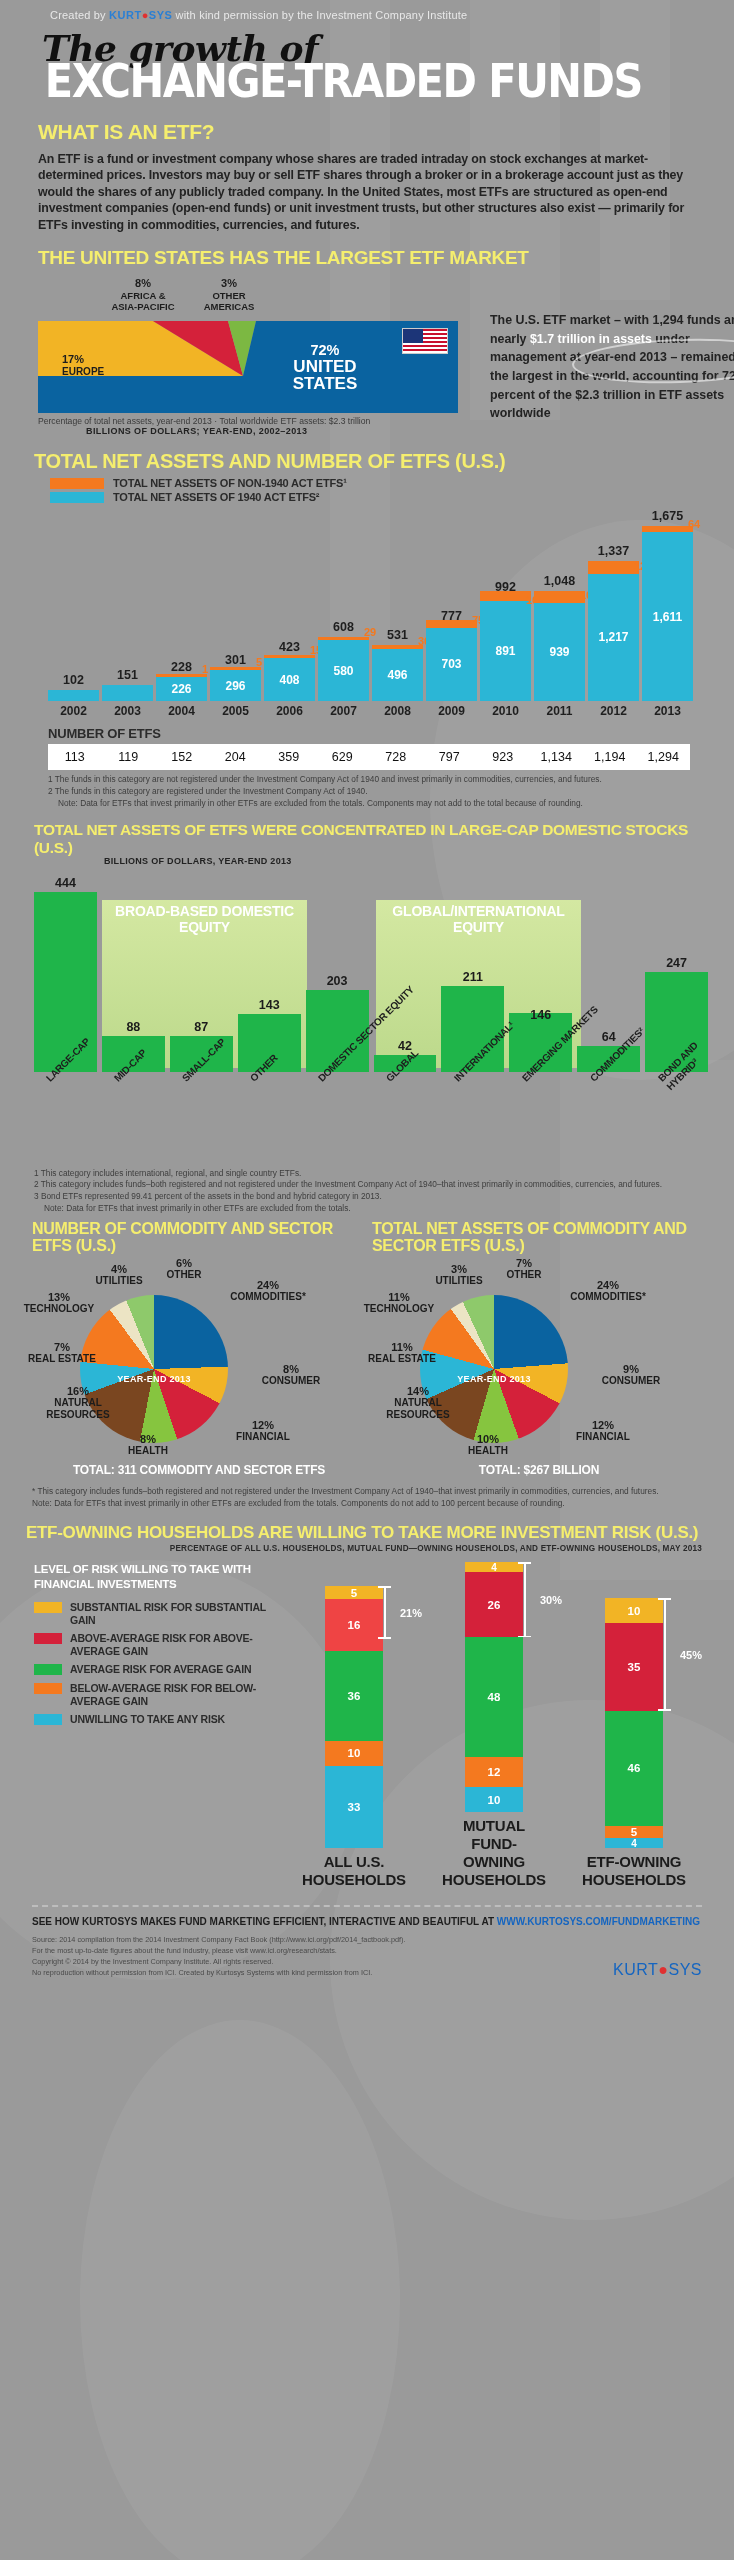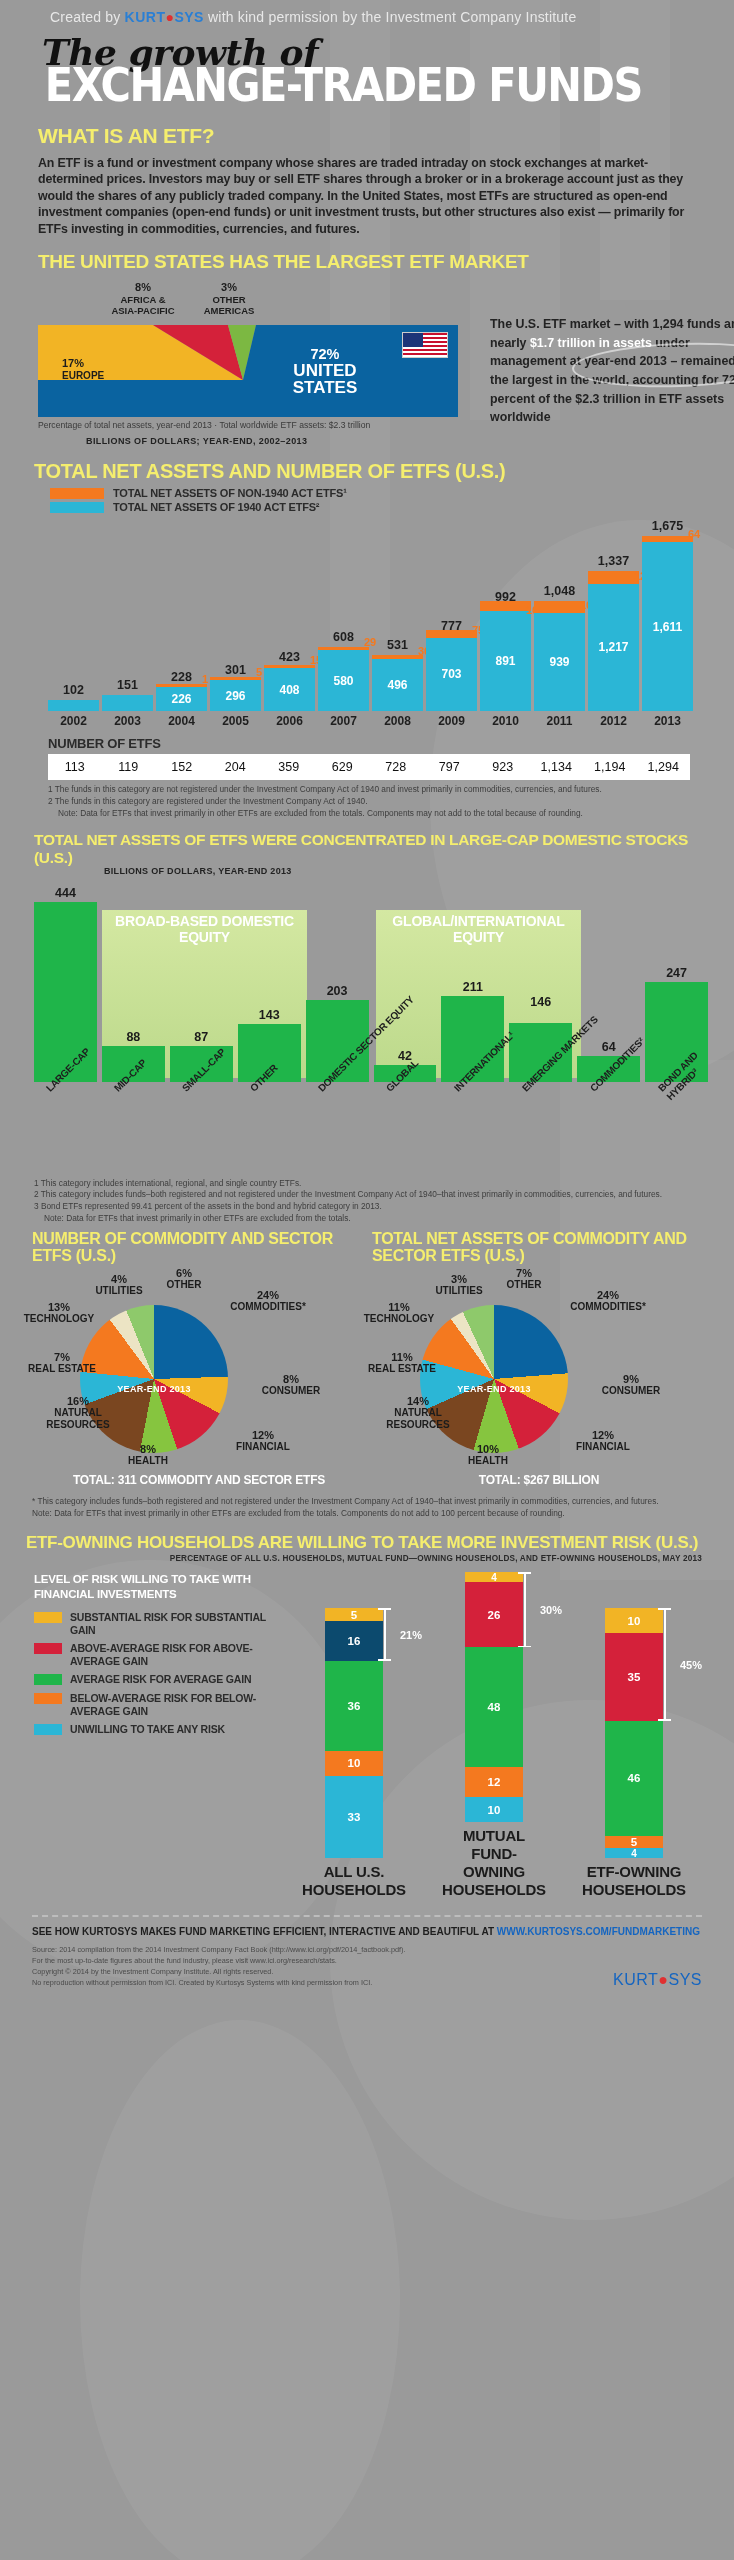--- a/index.html
+++ b/index.html
@@ -8,21 +8,21 @@
     background:#9a9a9a;
     font-family:"Liberation Sans", sans-serif;
     position:relative; overflow:hidden;
     color:#2b2b2b;
   }
   
   .wm { position:absolute; background:rgba(255,255,255,.045); pointer-events:none; }
   .wm2 { position:absolute; background:rgba(255,255,255,.06); pointer-events:none; border-radius:50%;}
   .page { position:relative; z-index:2; padding:0 16px; }
 
-  .credit { font-size:14px; color:#e8e8e8; letter-spacing:.2px; padding:9px 0 4px 34px;}
+  .credit { font-size:11px; color:#e8e8e8; letter-spacing:.2px; padding:9px 0 4px 34px;}
   .credit .k1{color:#2a7fd4;font-weight:bold;letter-spacing:.5px;}
   .credit .dot{color:#e03030;}
 
   .script { font-family:"DejaVu Serif", serif; font-style:italic; font-weight:bold;
             font-size:36px; color:#111; margin:2px 0 -10px 26px; letter-spacing:-.5px;}
   .bigtitle { font-family:"DejaVu Sans Condensed","Liberation Sans", sans-serif;
               font-weight:bold; font-size:47px; color:#fff; letter-spacing:-1.5px;
               margin:0 0 0 22px; line-height:.95; transform:scaleX(.98);}
 
   .yellow-h { color:#f5ee6e; font-weight:bold; letter-spacing:-.3px; }
@@ -49,21 +49,21 @@
   .eu-lab{ position:absolute; left:24px; top:32px; font-size:10px; font-weight:bold; color:#1d1d1d; line-height:1.2;}
   .eu-lab b{display:block;font-size:11px;}
   .wnote{ font-size:8.6px; color:#3a3a3a; margin-top:3px; width:430px;}
   .side-copy{ position:absolute; left:452px; top:34px; width:262px; font-size:12.4px;
               line-height:1.5; font-weight:bold; color:#232323;}
   .side-copy .hl{ color:#fff; }
   .ellipse{ position:absolute; border:2px solid rgba(255,255,255,.55); border-radius:50%;
             width:215px; height:44px; left:534px; top:62px; transform:rotate(-2deg); }
 
   
-  .chart1{ position:relative; margin:6px 14px 0 16px; }
+  .chart1{ position:relative; margin:0 14px 0 16px; }
   .sub-kicker{ font-size:9px; font-weight:bold; letter-spacing:.4px; color:#222; margin-left:54px; }
   .legend{ margin:4px 0 0 18px; }
   .legend div{ display:flex; align-items:center; gap:9px; margin-bottom:2px; }
   .swatch{ width:54px; height:11px; display:inline-block; }
   .legend span.lt{ font-size:11px; font-weight:bold; letter-spacing:-.2px; }
   .bars{ position:relative; height:196px; display:flex; align-items:flex-end;
          gap:3px; margin:2px 0 0 16px; }
   .bcol{ width:51px; position:relative; display:flex; flex-direction:column; justify-content:flex-end; }
   .btot{ position:absolute; width:100%; text-align:center; font-size:12.5px; font-weight:bold; color:#1e1e1e;}
   .seg40{ background:#2bb6d6; color:#fff; font-size:12px; font-weight:bold;
@@ -361,21 +361,21 @@
           </div>
           <div class="gcol">
             <div class="gval" style="bottom:18.982608695652175px">42</div>
             <div class="gbar" style="height:16.982608695652175px"></div>
           </div>
           <div class="gcol">
             <div class="gval" style="bottom:87.31739130434782px">211</div>
             <div class="gbar" style="height:85.31739130434782px"></div>
           </div>
           <div class="gcol">
-            <div class="gval" style="bottom:73px">146</div>
+            <div class="gval" style="bottom:50px">146</div>
             <div class="gbar" style="height:59.03478260869565px"></div>
           </div>
           <div class="gcol">
             <div class="gval" style="bottom:27.878260869565217px">64</div>
             <div class="gbar" style="height:25.878260869565217px"></div>
           </div>
           <div class="gcol">
             <div class="gval" style="bottom:101.87391304347827px">247</div>
             <div class="gbar" style="height:99.87391304347827px"></div>
           </div>
@@ -477,21 +477,21 @@
           <div class="rlrow">
             <i class="rsw" style="background:#2bb6d6"></i>
             <span>UNWILLING TO TAKE ANY RISK</span>
           </div>
         </div>
     </div>
     <div class="rcharts" id="rcharts">
         <div class="rcol" style="position: relative;">
           <div class="rstack">
             <div class="rseg" style="background:#f2b425;height:12.5px">5</div>
-            <div class="rseg" style="background:#0c4a6e;height:40px">16</div>
+            <div class="rseg" style="background:#ef4444;height:52px">16</div>
             <div class="rseg" style="background:#1fb54a;height:90px">36</div>
             <div class="rseg" style="background:#f4791f;height:25px">10</div>
             <div class="rseg" style="background:#2bb6d6;height:82.5px">33</div>
           </div>
           <div class="brace" style="top:0;height:52.5px">
             <div class="ln"></div>
             <div class="tk" style="top:0"></div>
             <div class="tk" style="bottom:0"></div>
             <div class="bpct">21%</div>
           </div>

